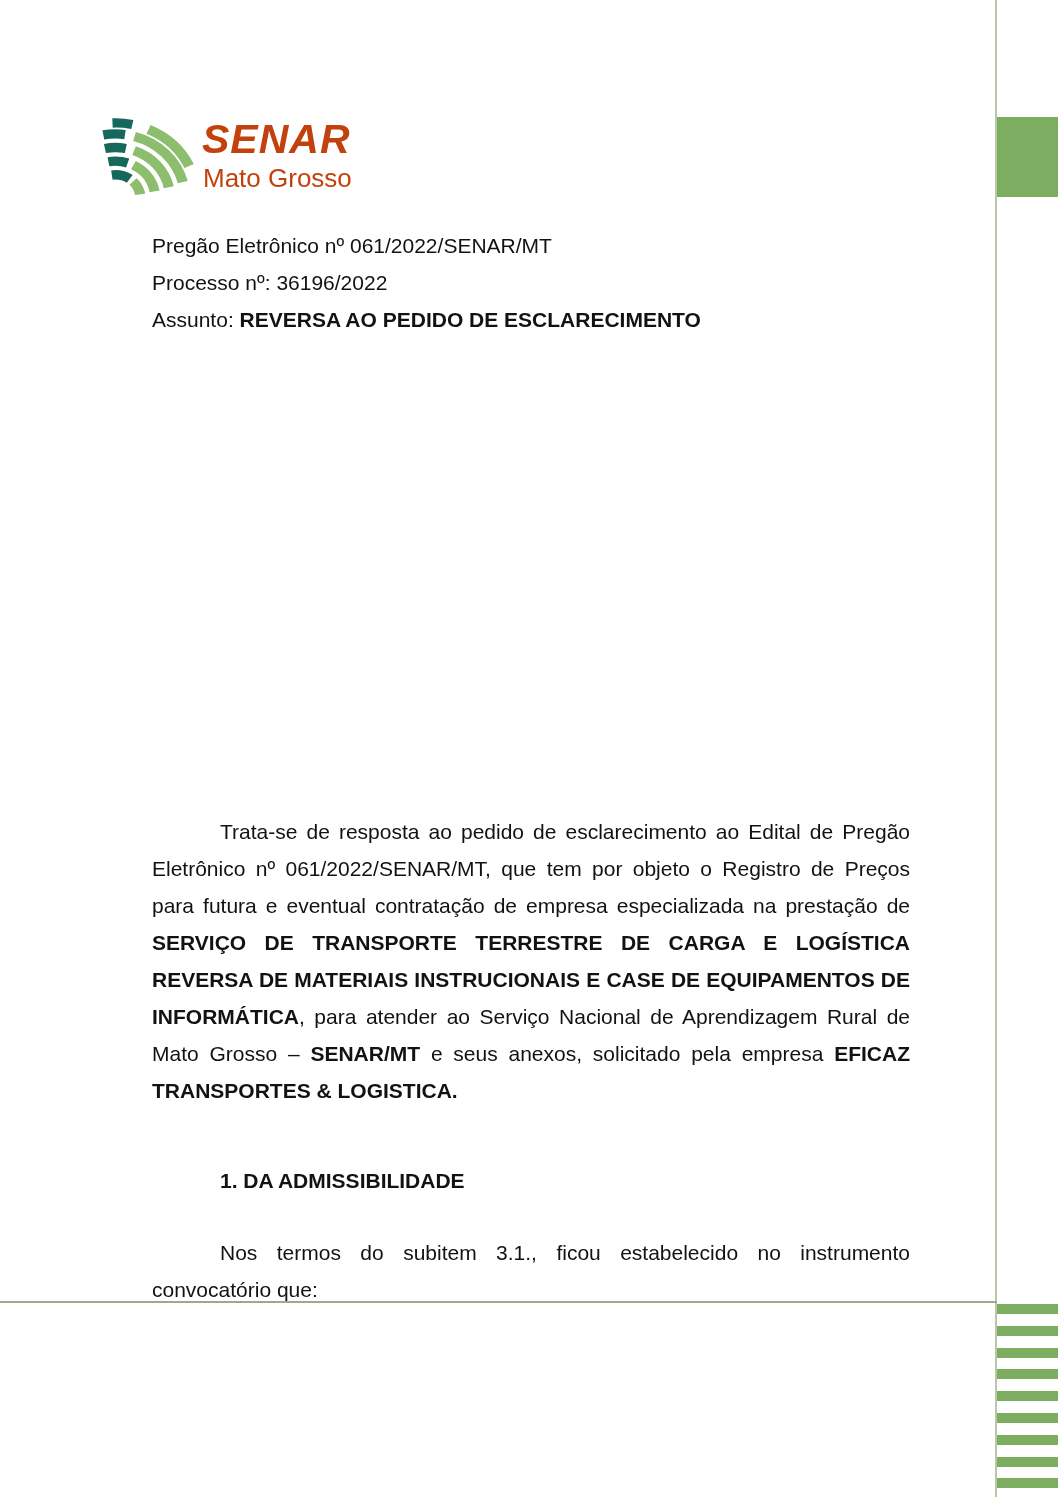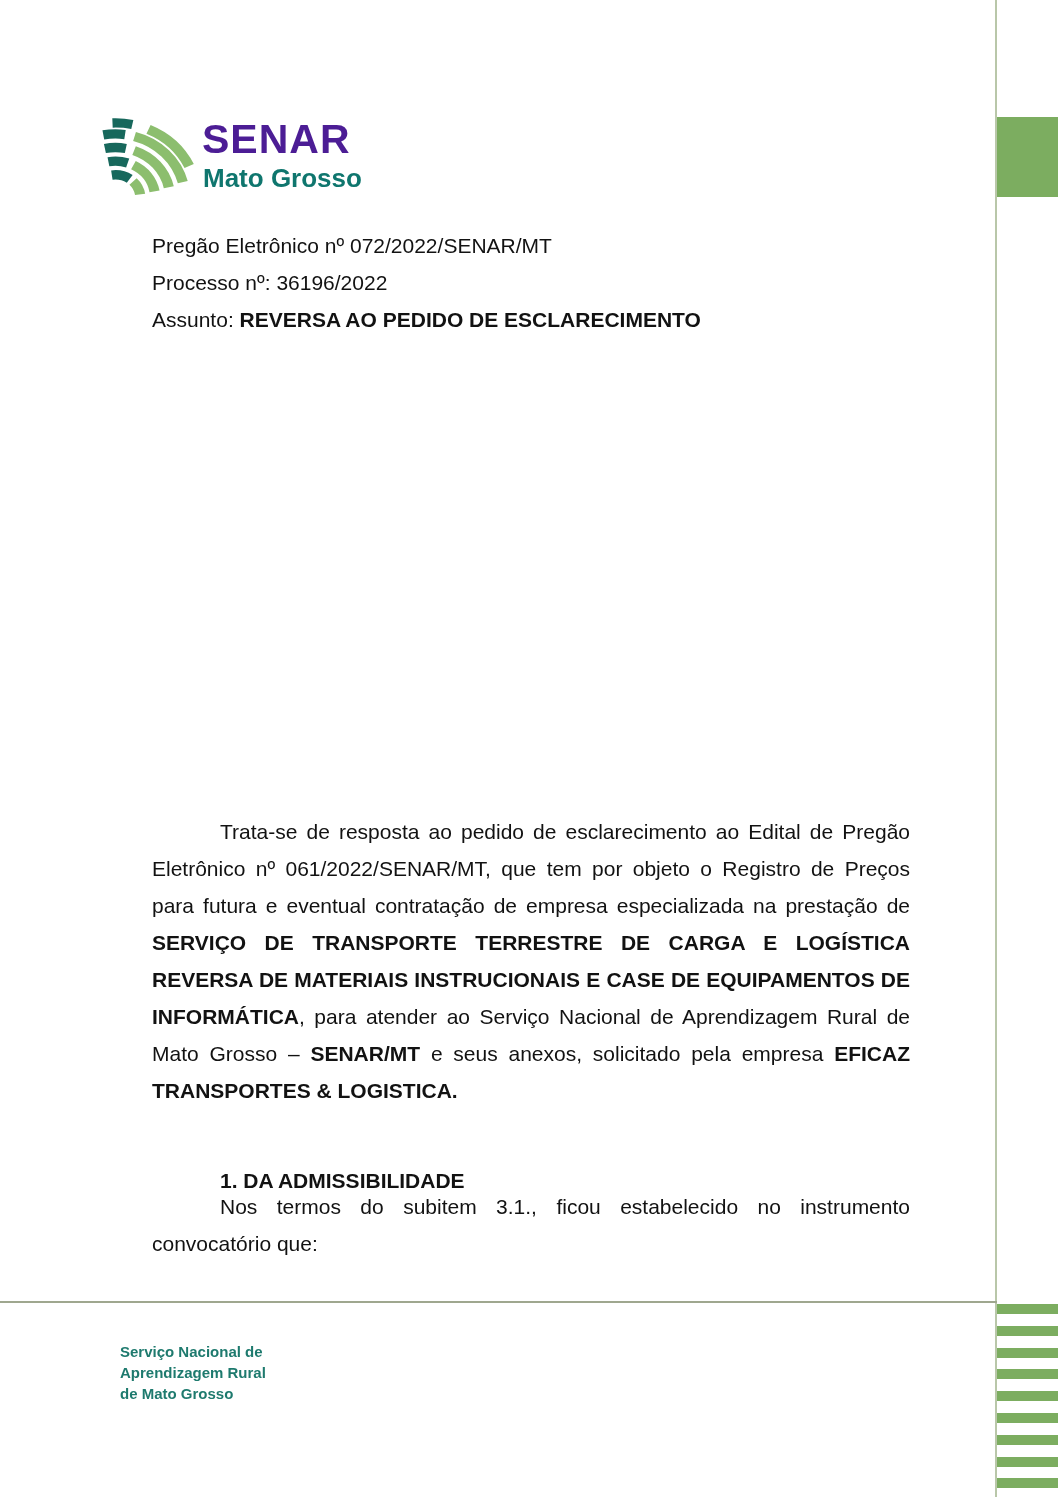--- a/index.html
+++ b/index.html
@@ -18,42 +18,42 @@
   .footer-stripes{
     position:absolute;left:997px;top:1304px;width:61px;height:193px;
     background:repeating-linear-gradient(to bottom,#7cad60 0 10px,#ffffff 10px 21.8px);
   }
   .footer-divider{position:absolute;left:0;top:1301px;width:997px;height:2px;background:#9fa78f;}
 
   
   .logo-mark{position:absolute;left:95px;top:111px;width:100px;height:85px;}
   .logo-brand{
     position:absolute;left:202px;top:118px;
-    font-size:41px;font-weight:bold;letter-spacing:1px;color:#4c1d95;line-height:42px;
+    font-size:41px;font-weight:bold;letter-spacing:1px;color:#c2410c;line-height:42px;font-style:italic;
   }
   .logo-region{
     position:absolute;left:203px;top:163px;
-    font-size:26px;font-weight:bold;color:#0f766e;line-height:30px;
+    font-size:26px;font-weight:normal;color:#c2410c;line-height:30px;
   }
 
   
   .doc-header{
     position:absolute;left:152px;top:227px;width:760px;
     font-size:21px;line-height:37px;
   }
   .bold{font-weight:bold;}
 
   
   .para{
     position:absolute;left:152px;width:758px;
     font-size:21px;line-height:37px;
     text-align:justify;text-indent:68px;
   }
   .para-1{top:806px;margin-top:7px;}
-  .para-2{top:1188px;}
+  .para-2{top:1234px;}
   .section-heading{
     position:absolute;left:152px;top:1162px;width:758px;
     padding-left:68px;box-sizing:border-box;
     font-size:21px;font-weight:bold;line-height:37px;
   }
 
   
   .footer-org{
     position:absolute;left:120px;top:1341px;
     font-size:15px;font-weight:bold;color:#1e7a6e;line-height:21px;
@@ -84,30 +84,25 @@
       <path stroke="#8cbe6e" d="M 41.5 63.7 A 43 43 0 0 1 64.3 94.5"></path>
       <path stroke="#8cbe6e" d="M 42.2 46.5 A 59 59 0 0 1 79.7 89.7"></path>
       <path stroke="#8cbe6e" d="M 42.7 29.9 A 75 75 0 0 1 94.8 83.8"></path>
       <path stroke="#8cbe6e" d="M 57.8 21.6 A 88 88 0 0 1 101.7 64.8"></path>
     </g>
   </svg>
   <div class="logo-brand">SENAR</div>
   <div class="logo-region">Mato Grosso</div>
 
   <div class="doc-header">
-    <div>Pregão Eletrônico nº 072/2022/SENAR/MT</div>
+    <div>Pregão Eletrônico nº 061/2022/SENAR/MT</div>
     <div>Processo nº: 36196/2022</div>
     <div><span>Assunto: </span><span class="bold">REVERSA AO PEDIDO DE ESCLARECIMENTO</span></div>
   </div>
 
   <div class="para para-1"><span>Trata-se de resposta ao pedido de esclarecimento ao Edital de Pregão Eletrônico nº 061/2022/SENAR/MT, que tem por objeto o Registro de Preços para futura e eventual contratação de empresa especializada na prestação de </span><span class="bold">SERVIÇO DE TRANSPORTE TERRESTRE DE CARGA E LOGÍSTICA REVERSA DE MATERIAIS INSTRUCIONAIS E CASE DE EQUIPAMENTOS DE INFORMÁTICA</span><span>, para atender ao Serviço Nacional de Aprendizagem Rural de Mato Grosso – </span><span class="bold">SENAR/MT</span><span> e seus anexos, solicitado pela empresa </span><span class="bold">EFICAZ TRANSPORTES &amp; LOGISTICA.</span></div>
 
   <div class="section-heading">1. DA ADMISSIBILIDADE</div>
 
   <div class="para para-2">Nos termos do subitem 3.1., ficou estabelecido no instrumento convocatório que:</div>
 
-  <div class="footer-org">
-    <div>Serviço Nacional de</div>
-    <div>Aprendizagem Rural</div>
-    <div>de Mato Grosso</div>
-  </div>
 
 </div>
 
 </body></html>

